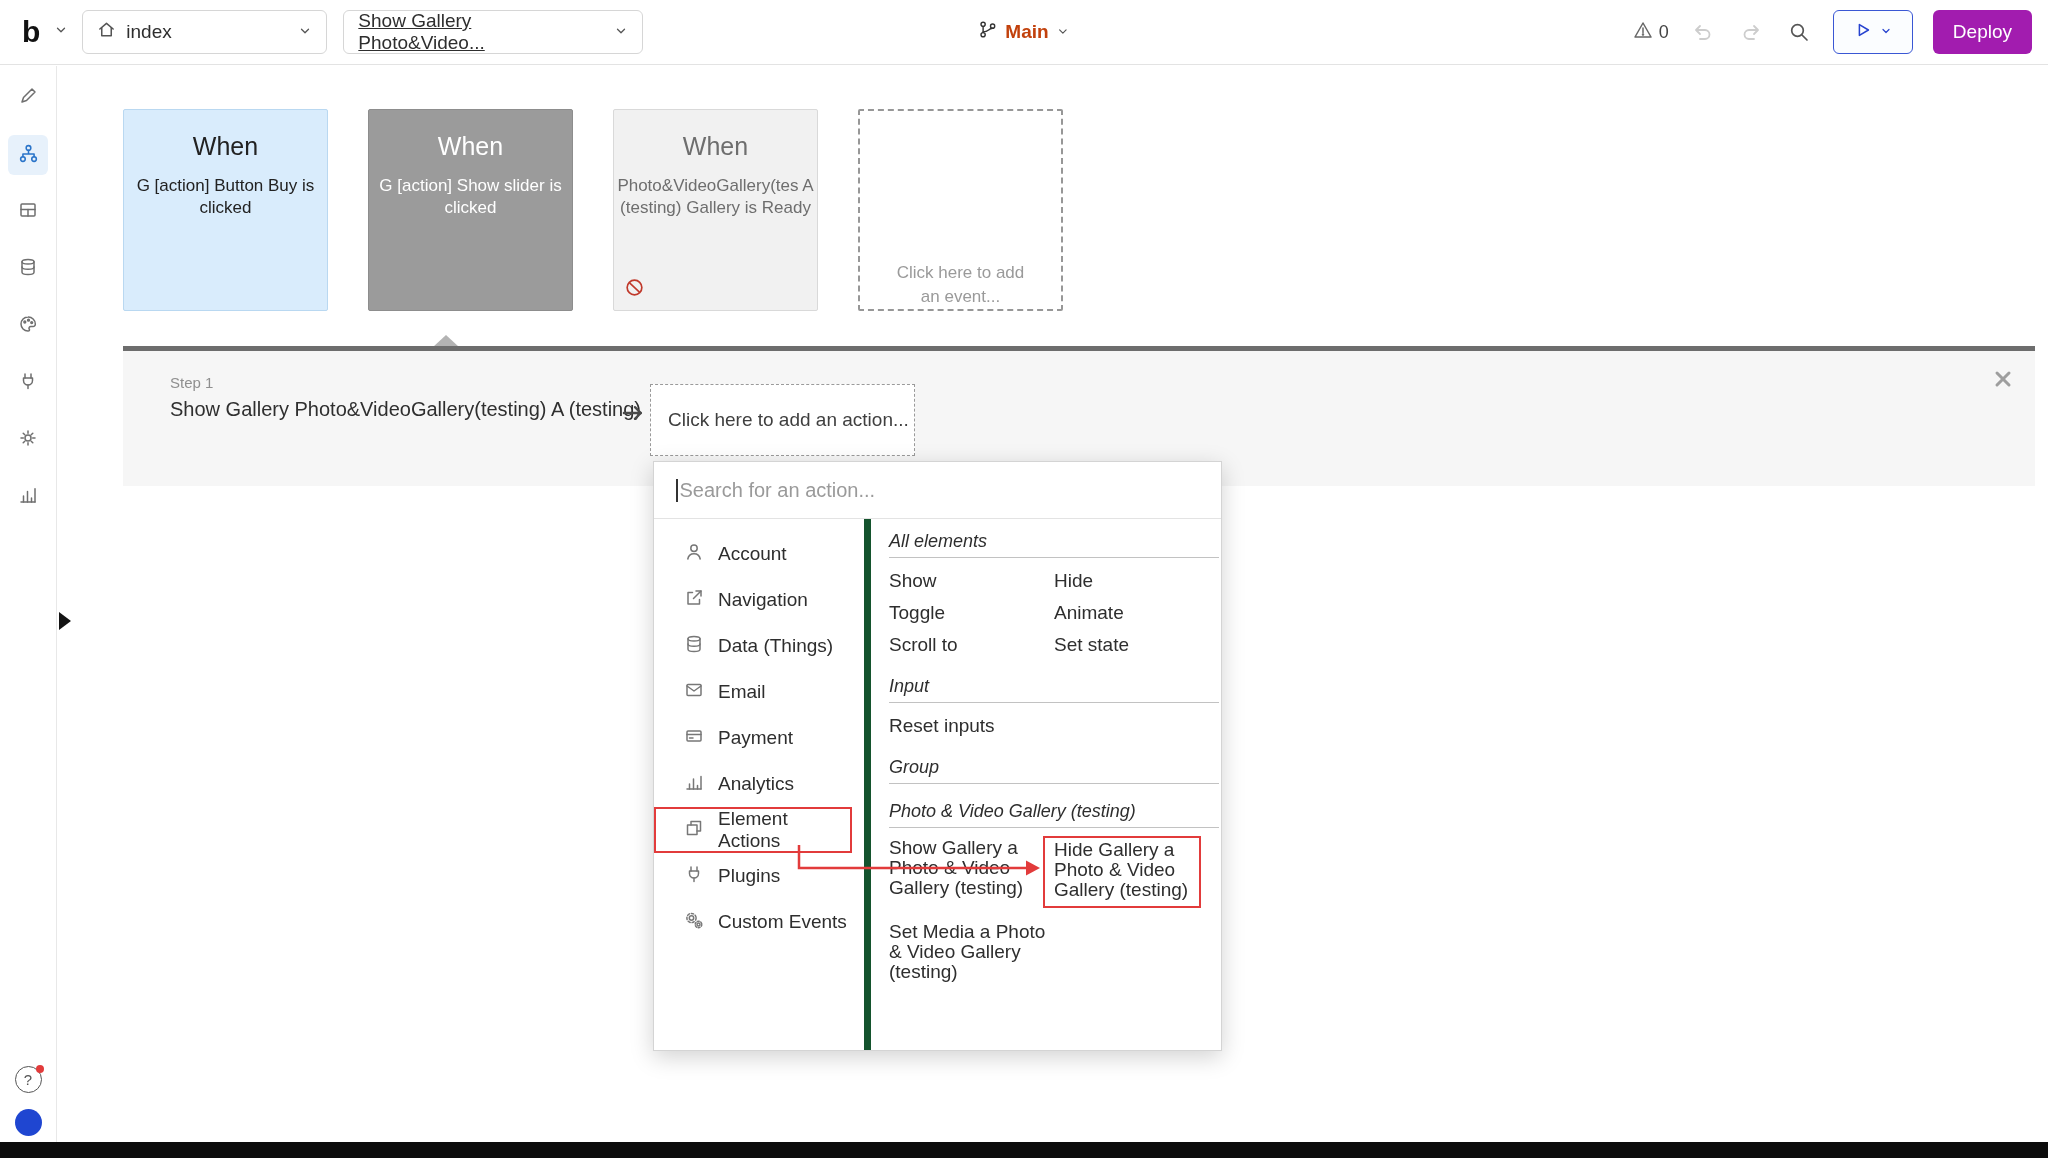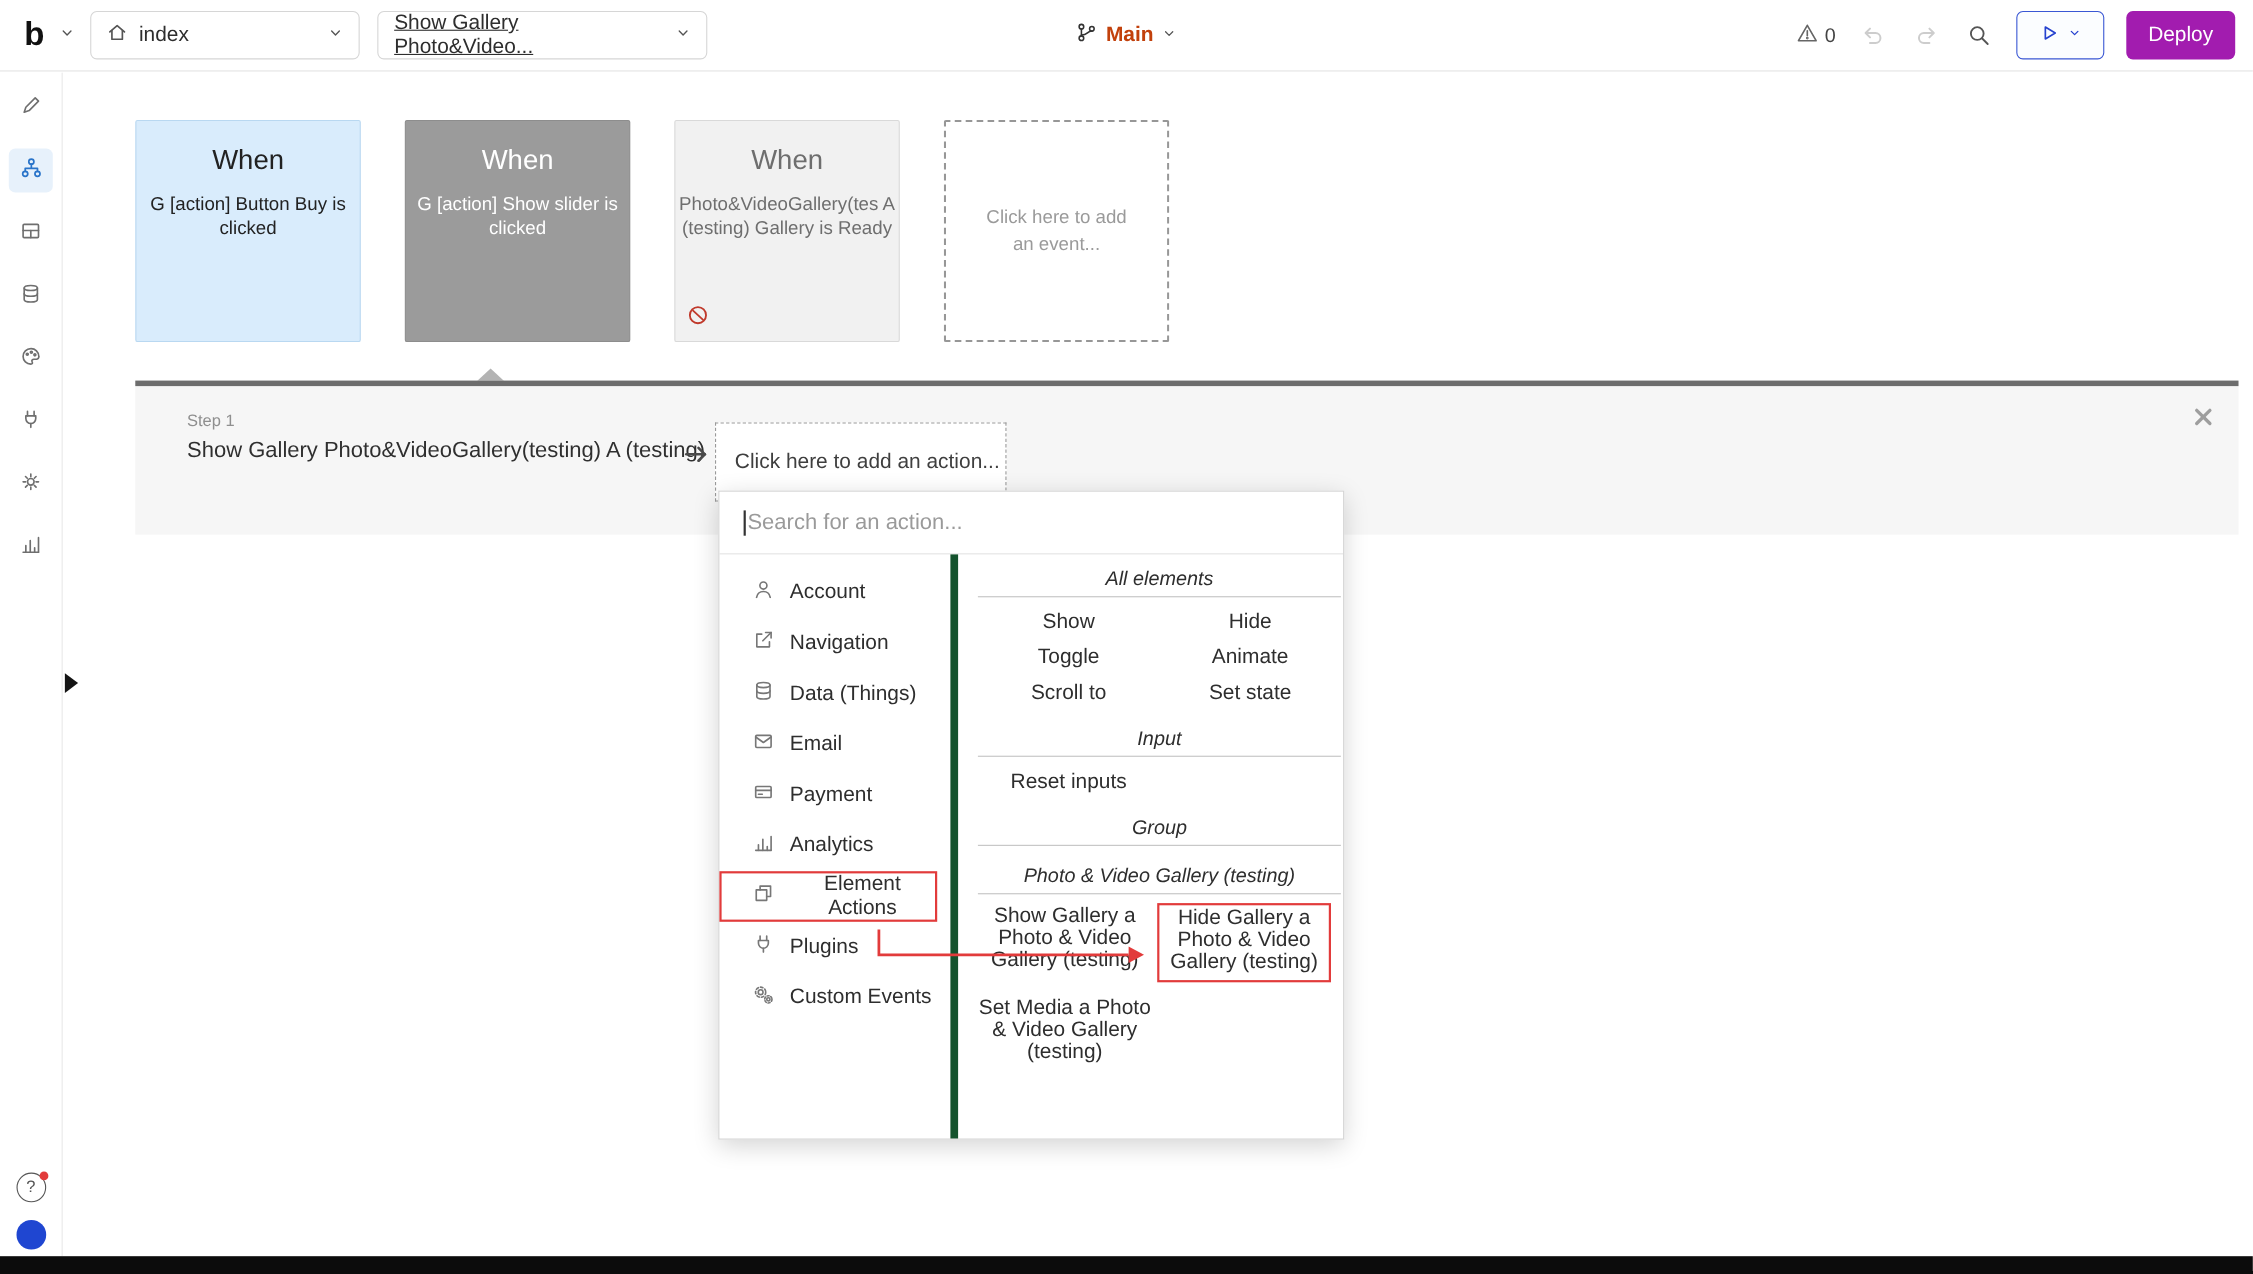--- a/index.html
+++ b/index.html
@@ -47,41 +47,41 @@
   
   .canvas { position:absolute; top:66px; left:57px; right:0; bottom:16px; background:#fff; }
 
   .ev { position:absolute; top:43px; width:205px; height:202px; border-radius:2px; text-align:center; padding:22px 0; cursor:pointer; }
   .ev h3 { font-size:25px; font-weight:normal; margin-bottom:14px; }
   .ev .body { font-size:17px; line-height:1.3; }
   .ev.blue { left:66px; background:#d9ecfc; border:1px solid #b9d8f1; color:#222; }
   .ev.selected { left:311px; background:#9b9b9b; border:1px solid #8d8d8d; color:#fff; }
   .ev.muted { left:556px; background:#f1f1f1; border:1px solid #d9d9d9; color:#6e6e6e; }
   .ev.dashed { left:801px; background:#fff; border:2px dashed #979797; color:#9a9a9a;
-               display:flex; align-items:center; justify-content:center; font-size:17px; line-height:1.4; padding:0 30px; }
+               display:flex; align-items:flex-end; justify-content:center; font-size:17px; line-height:1.4; padding:0 30px; }
   .ev .prohibit { position:absolute; left:10px; bottom:8px; }
 
   .panel-caret { position:absolute; left:376px; top:269px; width:0; height:0;
                  border-left:13px solid transparent; border-right:13px solid transparent;
                  border-bottom:12px solid #b3b3b3; }
 
   .step-panel { position:absolute; left:66px; top:280px; width:1912px; height:140px;
                 background:#f6f6f6; border-top:5px solid #6d6d6d; }
   .step-label { position:absolute; left:47px; top:23px; font-size:15px; color:#8f8f8f; }
   .step-title { position:absolute; left:47px; top:47px; font-size:20px; color:#2f2f2f; }
   .step-arrow { position:absolute; left:497px; top:49px; }
   .add-action { position:absolute; left:527px; top:33px; width:265px; height:72px; background:#fff;
                 border:1px dashed #9a9a9a; display:flex; align-items:center; padding-left:17px;
                 font-size:19px; color:#3f3f3f; cursor:text; }
   .panel-close { position:absolute; right:22px; top:18px; cursor:pointer; }
 
   
-  .dropdown { position:absolute; left:596px; top:380px; width:569px; height:590px; background:#fff;
+  .dropdown { position:absolute; left:596px; top:395px; width:569px; height:590px; background:#fff;
               border:1px solid #d4d4d4; box-shadow:0 6px 22px rgba(0,0,0,.18); z-index:20;
-              display:flex; flex-direction:column;text-align:center; }
+              display:flex; flex-direction:column; }
   .dd-search { height:57px; border-bottom:1px solid #e3e3e3; display:flex; align-items:center; padding-left:22px;
                font-size:20px; color:#9a9a9a; flex:0 0 auto; cursor:text; }
   .dd-search .caret { width:1.5px; height:23px; background:#333; margin-right:2px; }
   .dd-body { flex:1; display:flex; min-height:0; }
   .dd-cats { width:217px; border-right:7px solid #14532d; padding-top:12px; flex:0 0 auto; }
   .cat { height:46px; display:flex; align-items:center; gap:14px; padding-left:30px; font-size:19px; color:#2e2e2e; cursor:pointer; }
   .cat svg { stroke:#777; fill:none; stroke-width:1.5; stroke-linecap:round; stroke-linejoin:round; flex:0 0 auto; }
   .cat.highlight { border:2px solid #e23b3b; margin-right:12px; padding-left:28px; }
   .dd-panel { flex:1; padding:12px 22px 0 18px; }
   .sec { margin-bottom:17px; }

